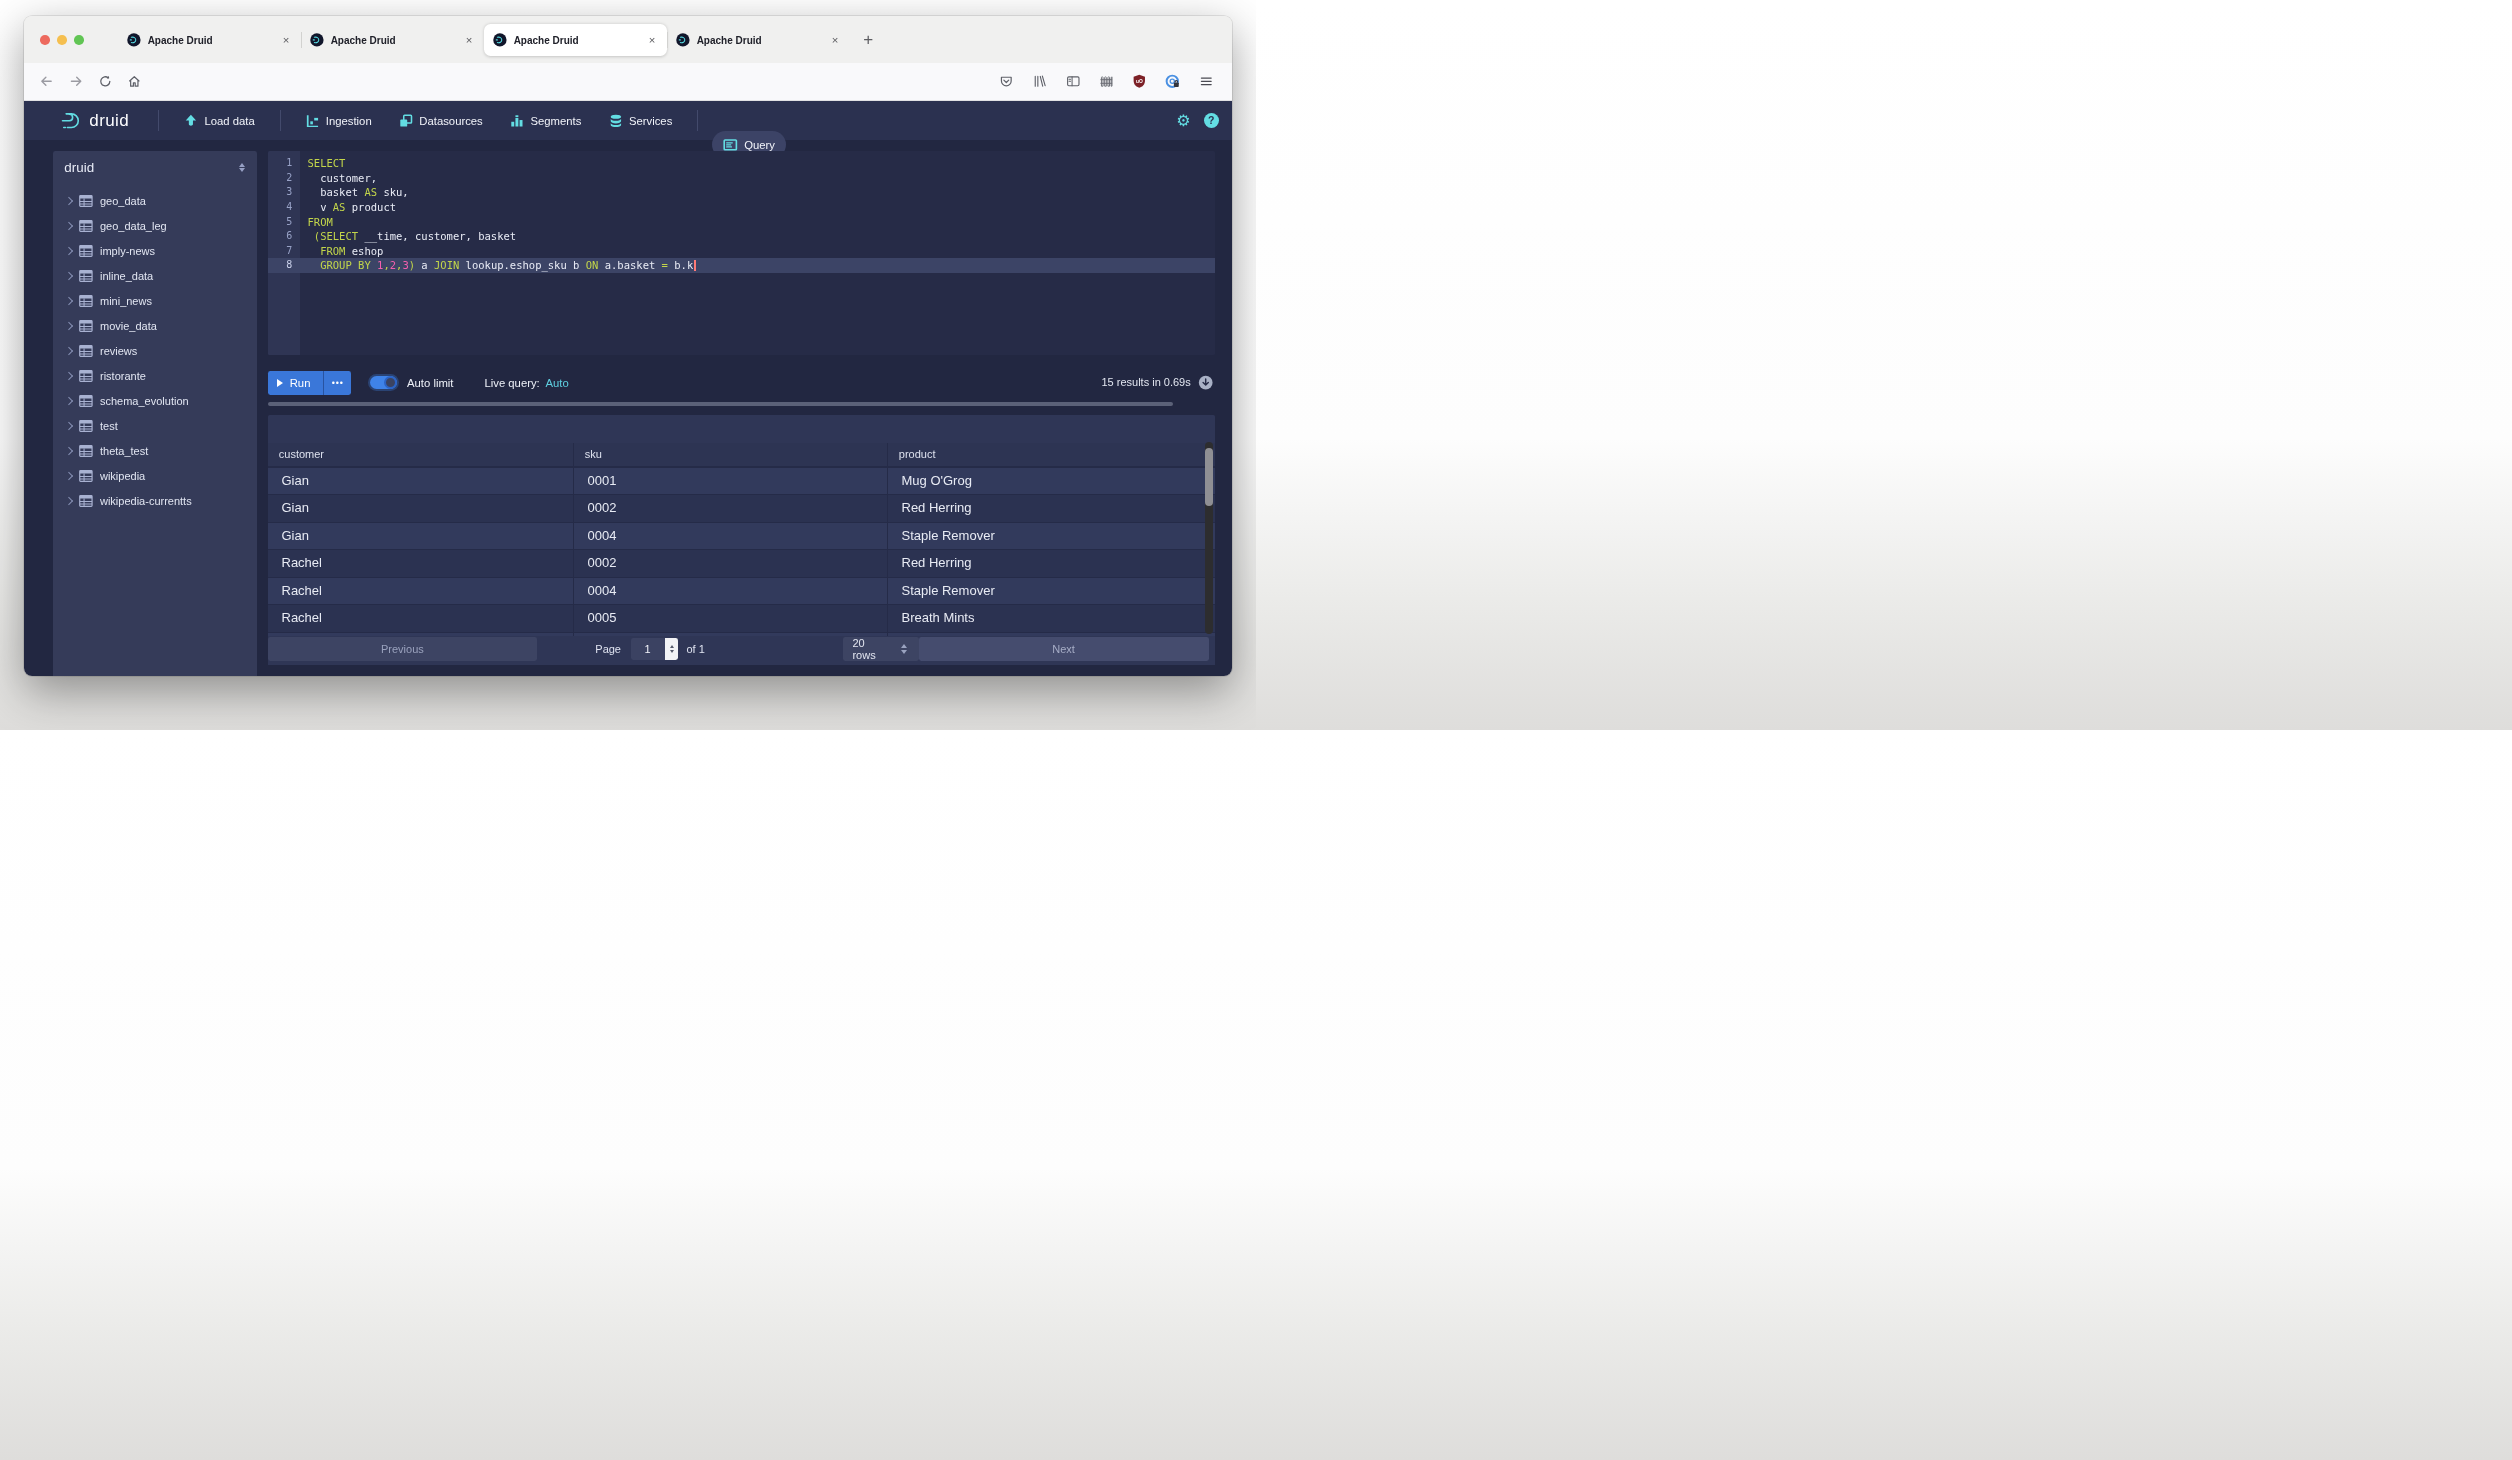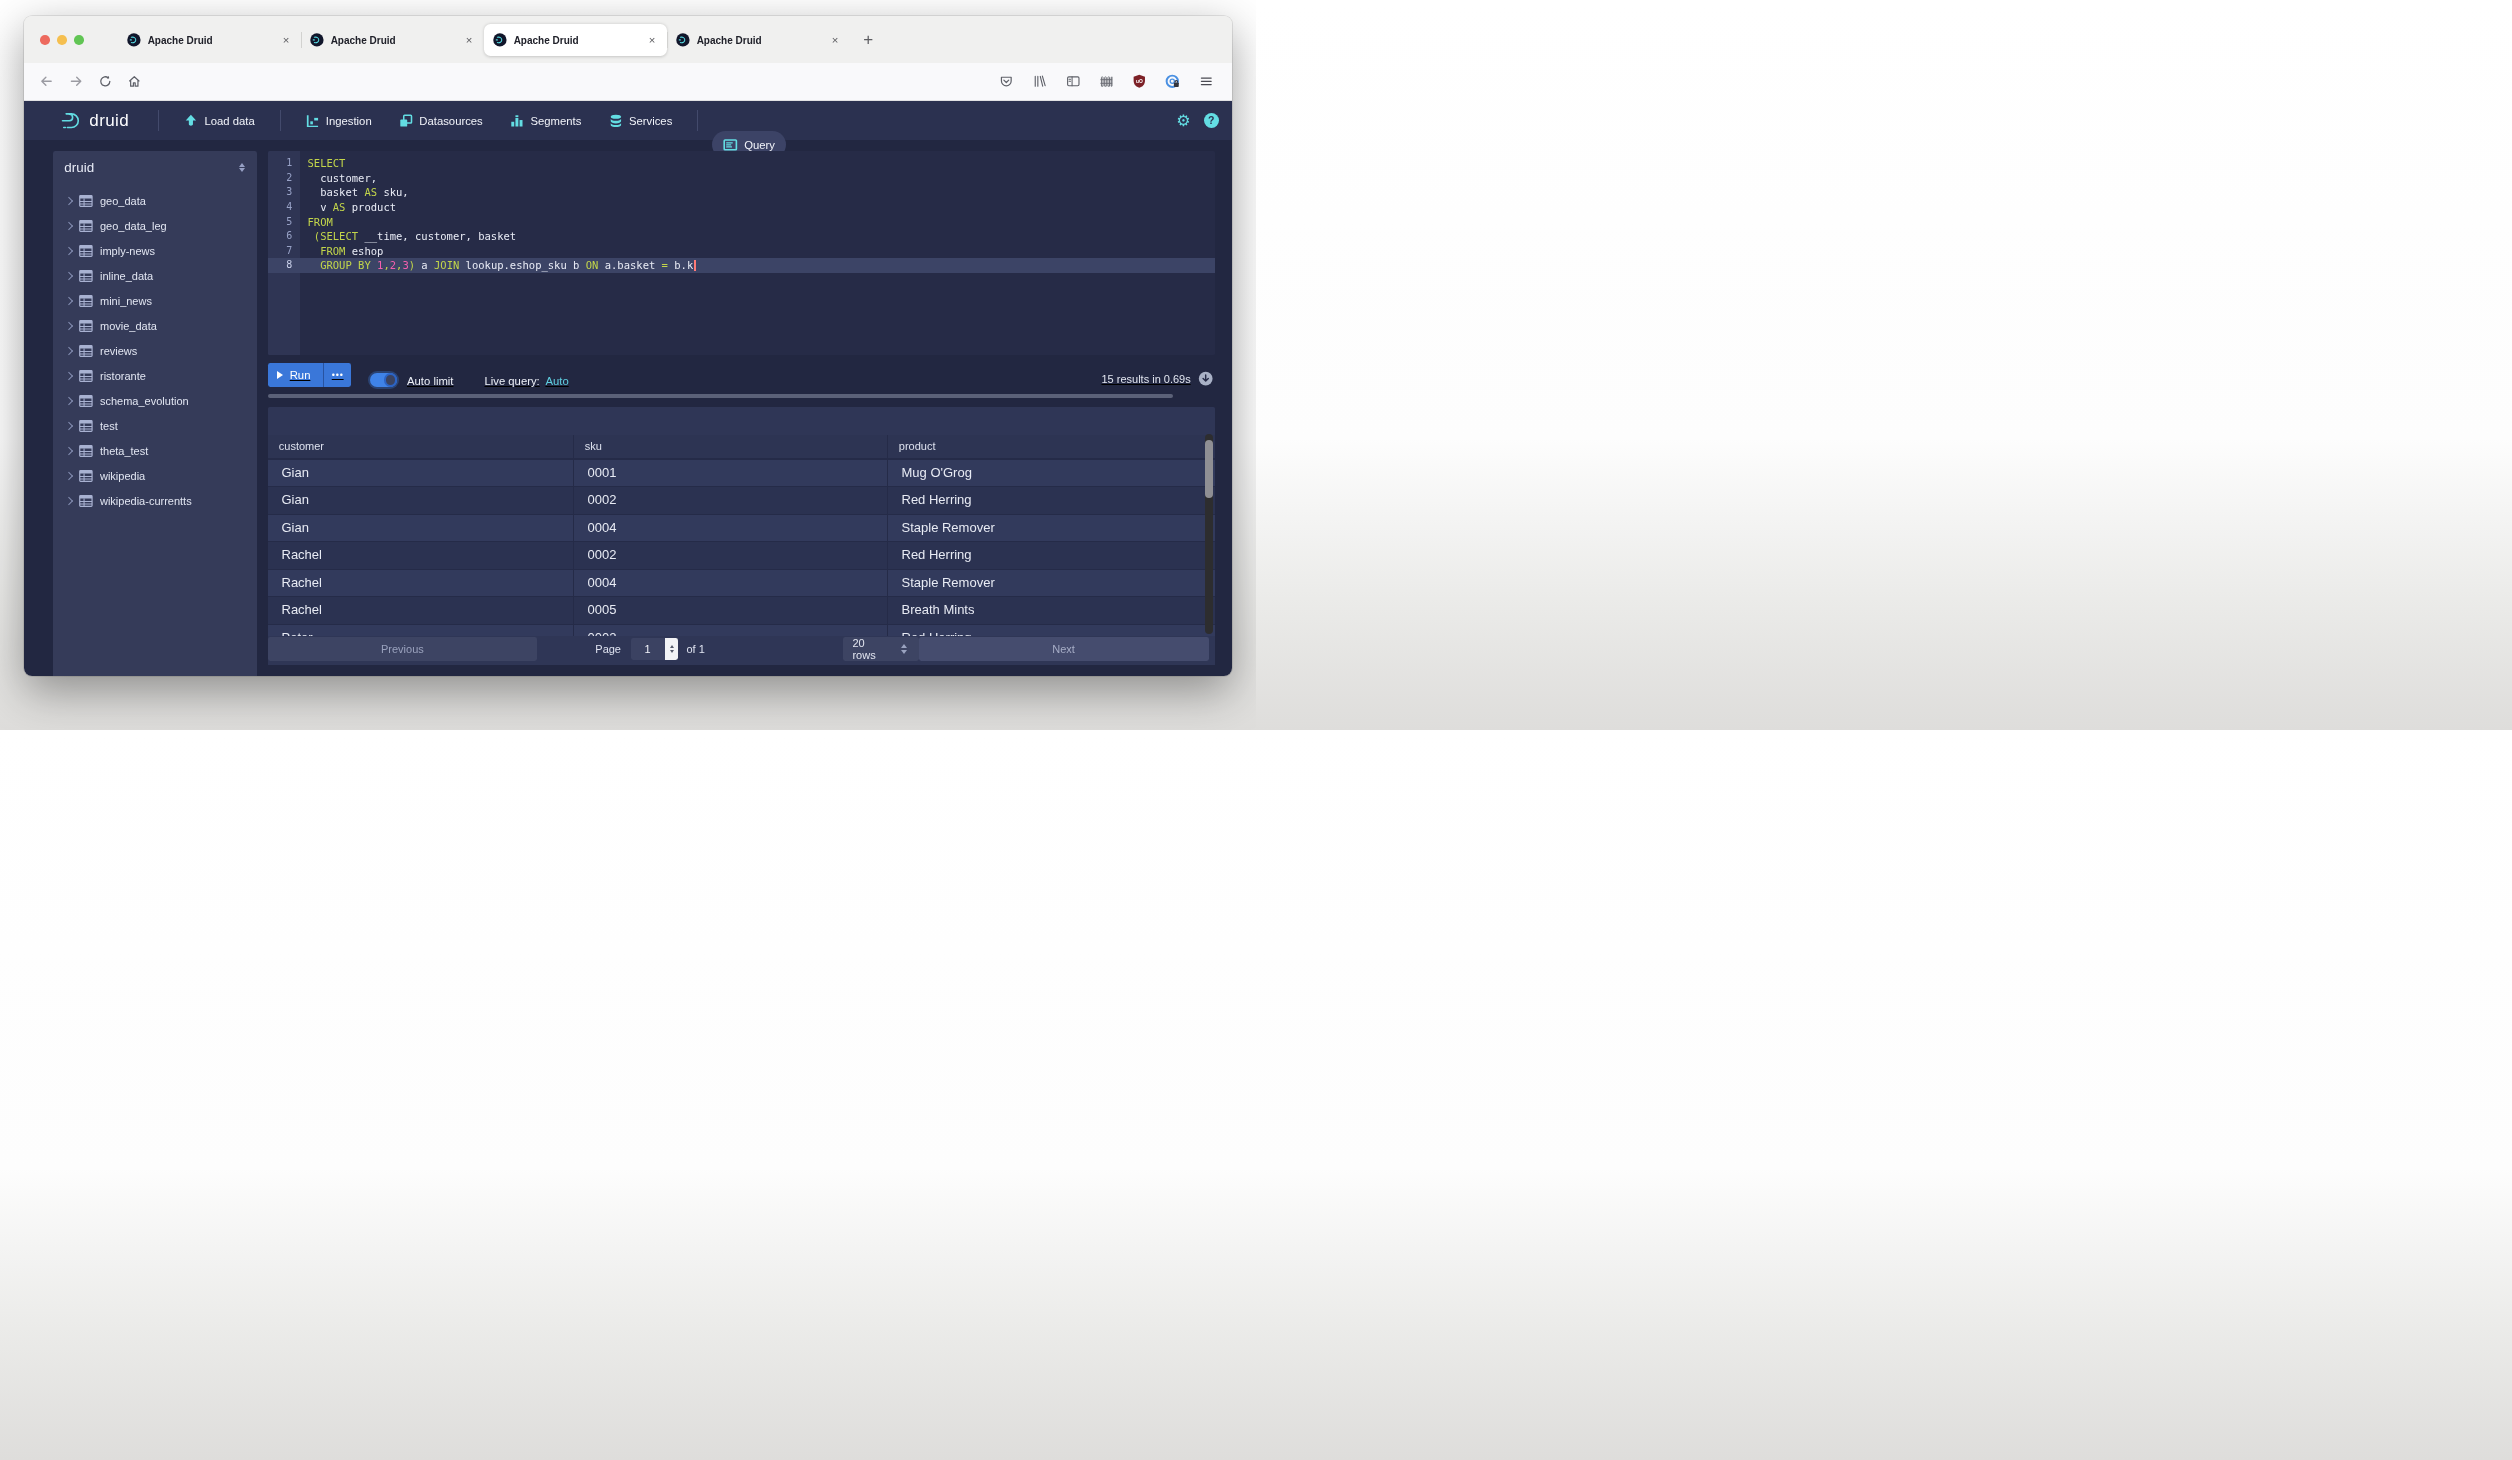--- a/index.html
+++ b/index.html
@@ -66,21 +66,21 @@
   .gutter { width:32px; background:#2f3554; padding-top:5.7px; }
   .gutter .ln { height:14.6px; line-height:14.6px; text-align:right; padding-right:7.3px; font-size:10px; color:#98a2c7; }
   .gutter .ln.active { background:#3c4466; color:#ccd3ec; }
   .code-area { flex:1; padding-top:5.7px; cursor:text; }
   .code-line { height:14.6px; line-height:14.6px; white-space:pre; font-size:10.5px; color:#e9ecf6; padding-left:8px; }
   .code-line.active { background:#3c4466; }
   .tok-kw { color:#c3d64a; }
   .tok-num { color:#f45fae; }
   .cursor { display:inline-block; width:1.6px; height:10.5px; background:#ff7a76; margin-left:0.8px; vertical-align:-1.6px; }
   
-  .runrow { margin-top:8px; height:24px; display:flex; align-items:flex-end;text-decoration:underline; }
+  .runrow { margin-top:16px; height:24px; display:flex; align-items:center; }
   .btn-run { height:24px; background:#3a77d9; color:#fff; border:none; border-radius:2.4px 0 0 2.4px; font-size:11.3px;
              display:flex; align-items:center; gap:6.5px; padding:0 13px 0 9.7px; font-family:inherit; }
   .btn-run .play { width:0; height:0; border-top:4px solid transparent; border-bottom:4px solid transparent; border-left:6.5px solid #fff; }
   .btn-more { height:24px; width:27.5px; background:#3a77d9; color:#fff; border:none; border-left:0.8px solid rgba(20,40,90,.45); border-radius:0 2.4px 2.4px 0; font-size:9px; letter-spacing:0.8px; }
   .switch { width:27px; height:13.8px; border-radius:7.3px; background:#3f83e8; position:relative; margin-left:19.4px;
             box-shadow:0 0 0 2px rgba(63,131,232,.3); }
   .switch .knob { position:absolute; right:0px; top:0px; width:13.8px; height:13.8px; border-radius:50%; background:#3b4360; border:2px solid #2c63c4; }
   .lbl { color:#eef1f8; font-size:11.3px; }
   .runrow .auto-limit { margin-left:9.7px; }
   .runrow .livq { margin-left:31px; }

